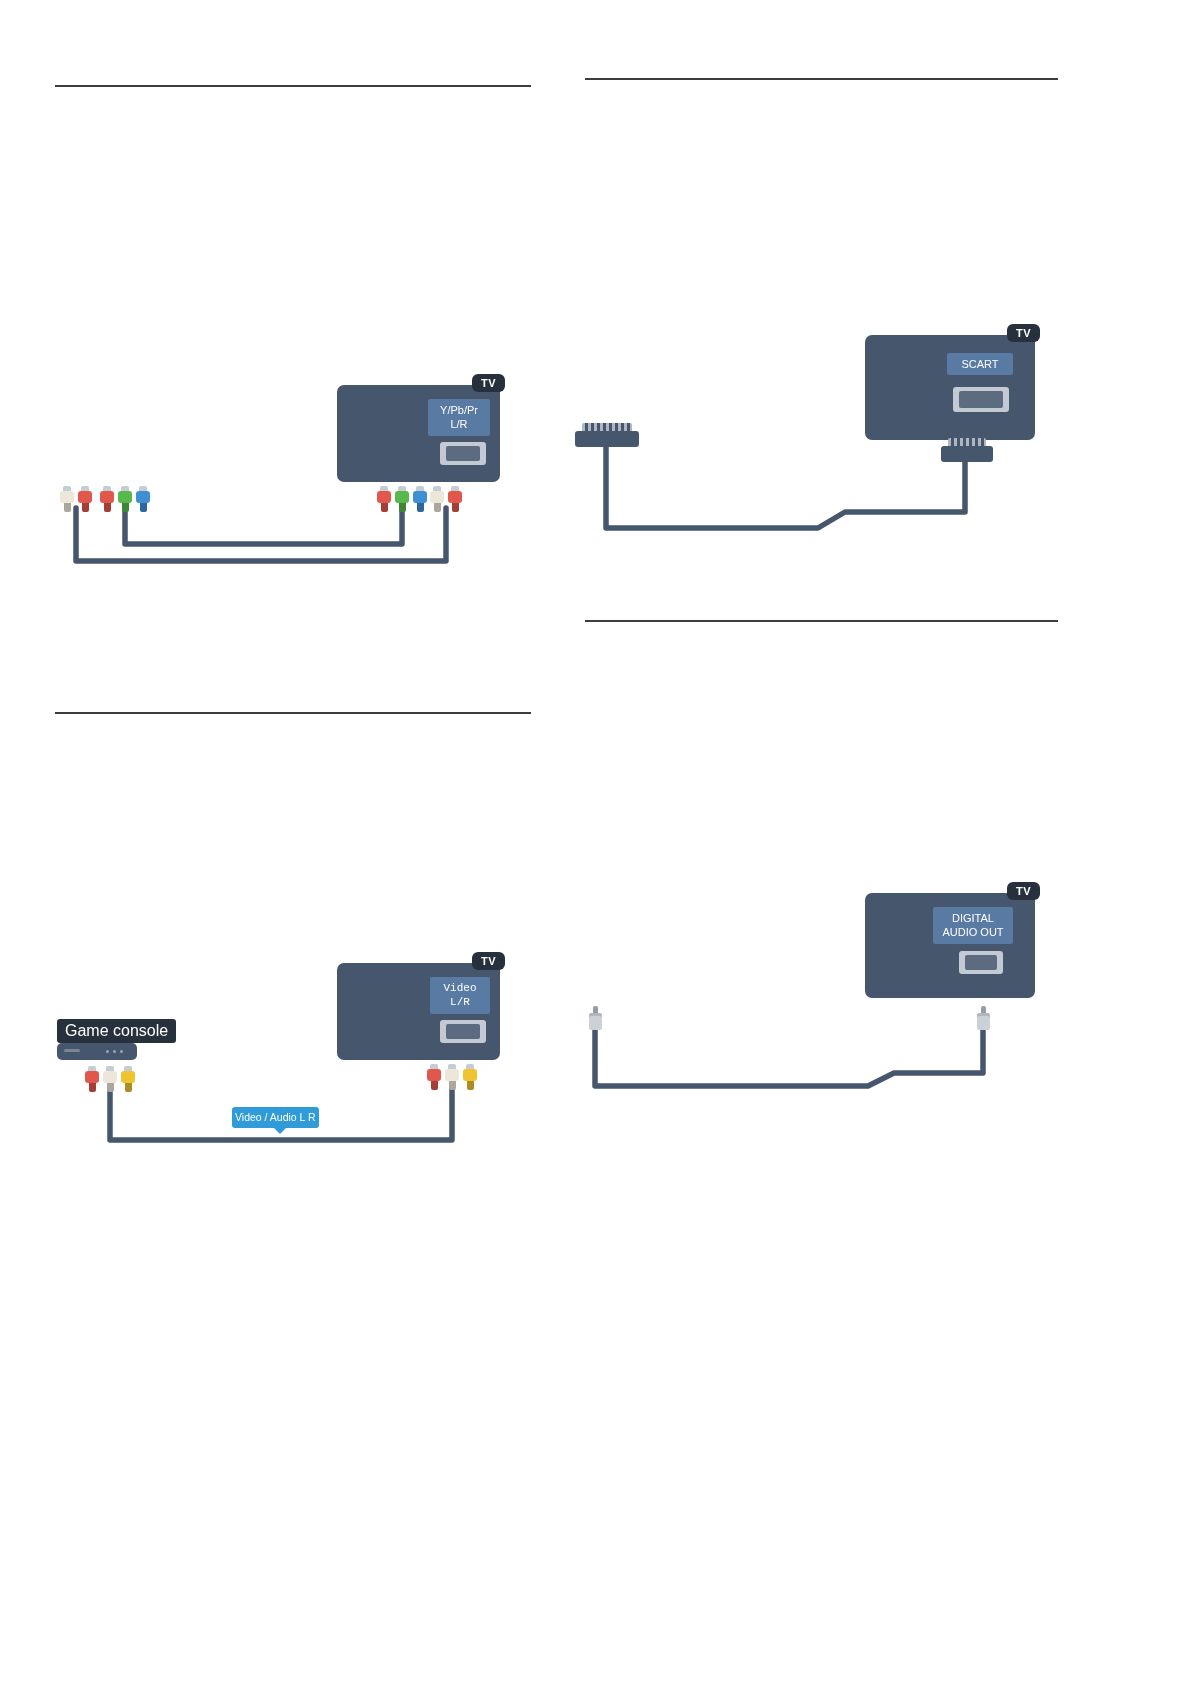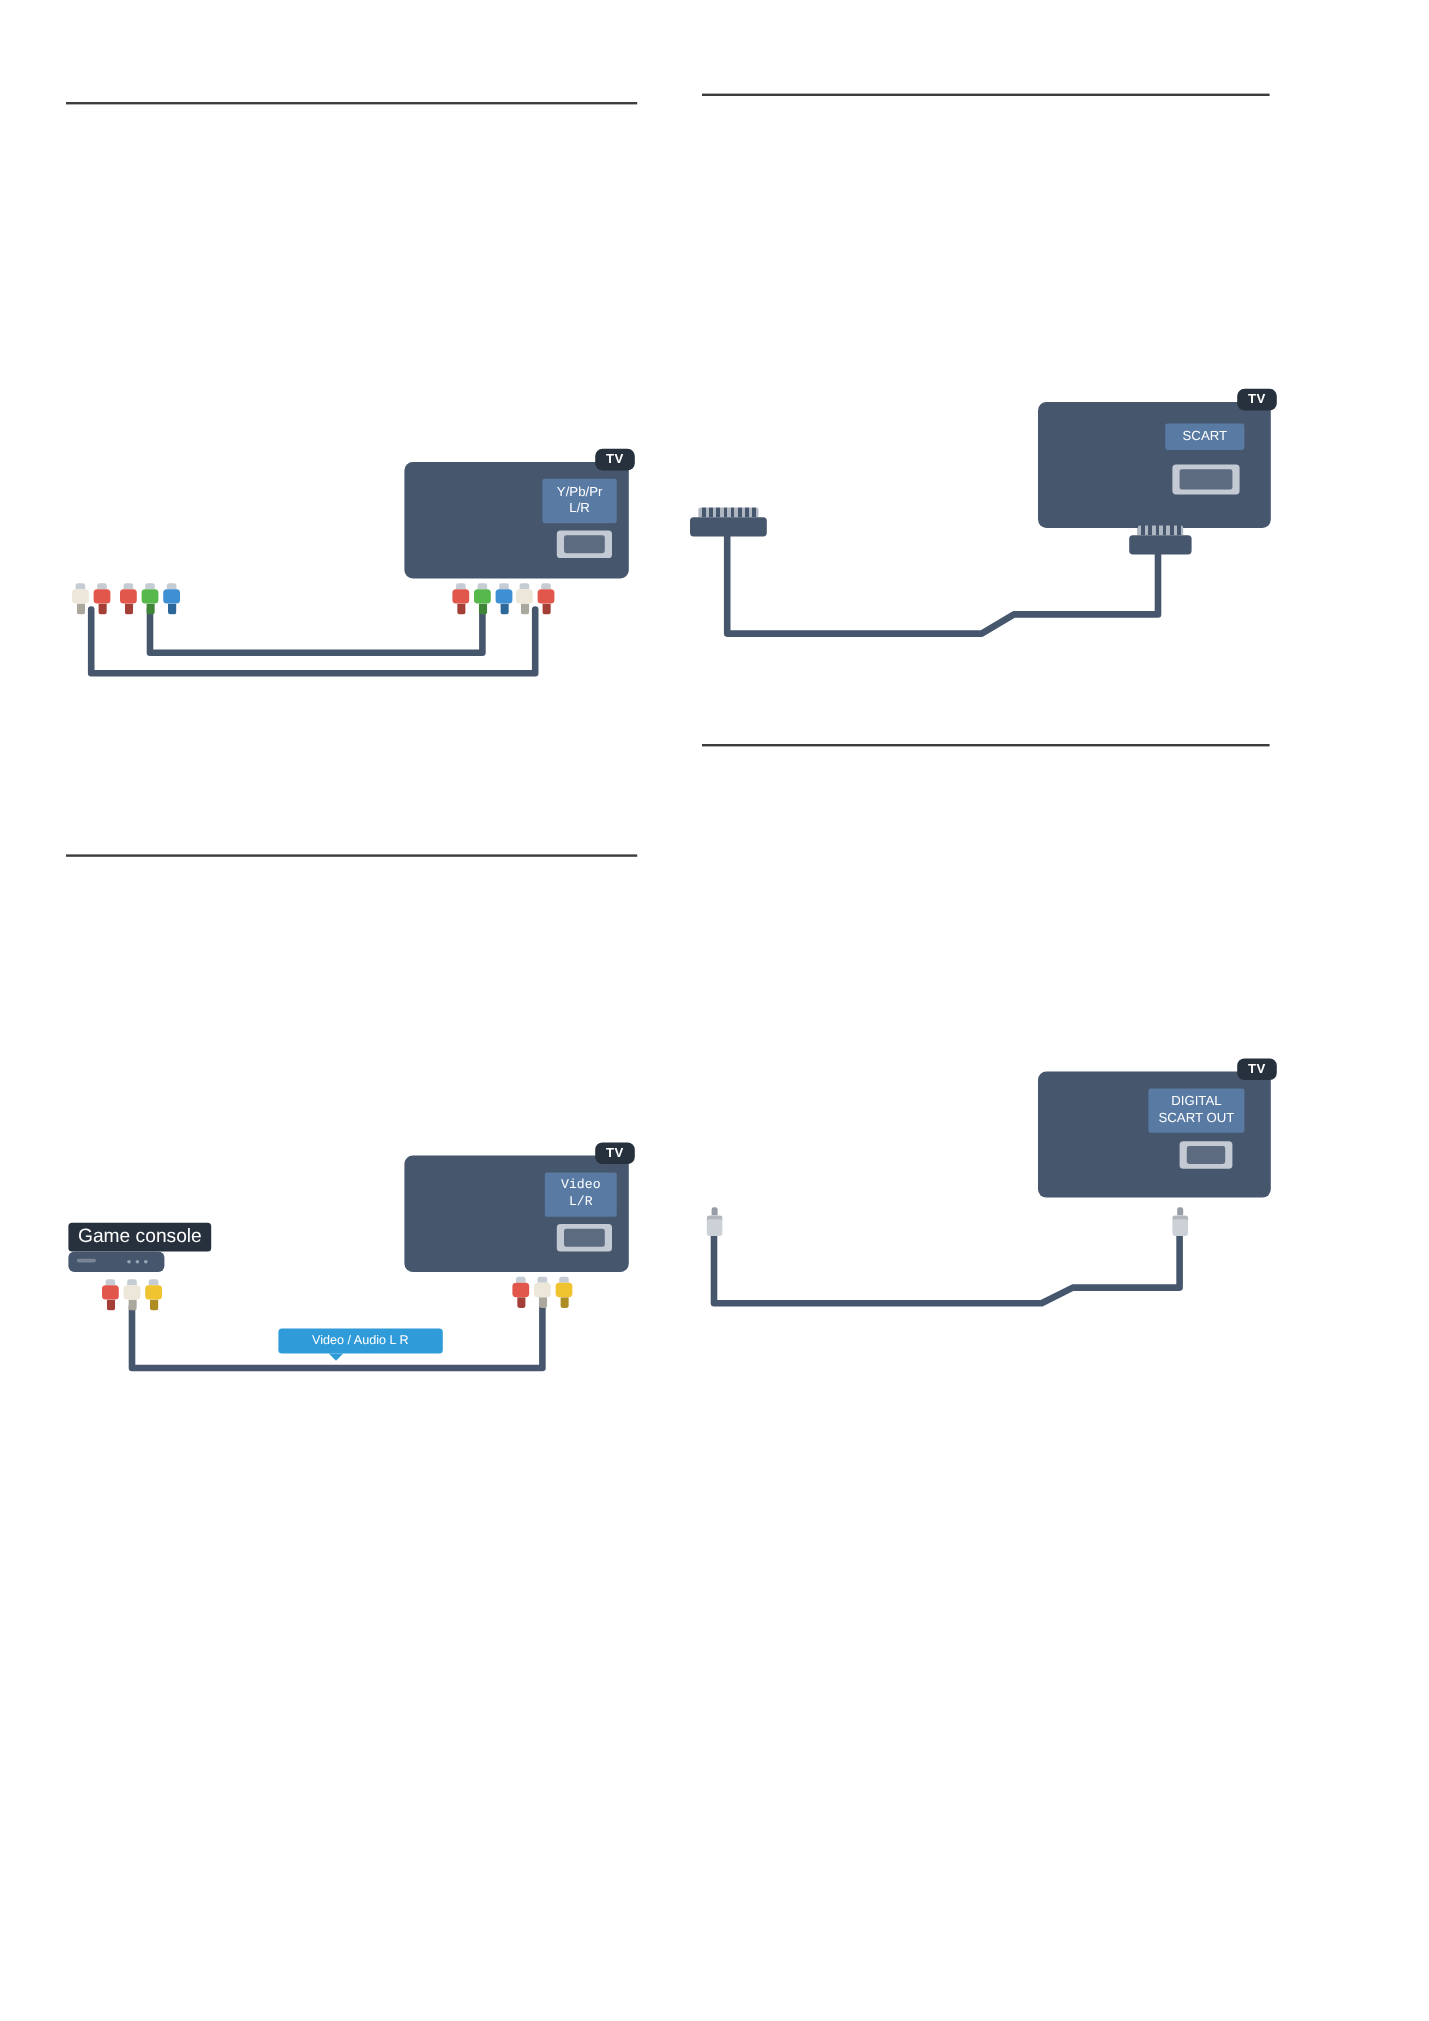--- a/index.html
+++ b/index.html
@@ -2,21 +2,21 @@
 <html style="--device: #46566d; --badge: #27303d; --label-box: #587aa3; --cable: #46566d; --divider: #3d3d3d; --port-frame: #c3cad3; --port-inner: #5d6b80; --plug-tip: #c6ccd3; --callout: #2f9bd8; --coax-body: #ccd1d7; --coax-tip: #969da6; --scart-teeth: #aeb6c2;"><head>
 <meta charset="utf-8">
 <style>
   html,body{margin:0;padding:0;}
   body{font-family:"Liberation Sans","DejaVu Sans",sans-serif;background:#ffffff;}
   .page{position:relative;width:1191px;height:1684px;background:#ffffff;overflow:hidden;}
   .divider{position:absolute;height:2px;background:var(--divider);}
   .cables{position:absolute;left:0;top:0;pointer-events:none;}
   .cable{fill:none;stroke:var(--cable);stroke-width:5.5;stroke-linejoin:round;stroke-linecap:round;}
 
-  .tv{position:absolute;background:var(--device);border-radius:7px;padding-left:24px;}
+  .tv{position:absolute;background:var(--device);border-radius:7px;}
   .tv-badge{position:absolute;top:-11px;right:-5px;background:var(--badge);color:#fff;font-size:11px;font-weight:bold;padding:3px 9px;border-radius:6px;letter-spacing:.5px;}
   .tv-label{position:absolute;background:var(--label-box);color:#fff;font-size:11px;line-height:1.3;text-align:center;padding:4px 2px;border-radius:2px;}
   .tv-label span{display:block;}
   .tv-port{position:absolute;background:var(--port-frame);border-radius:3px;}
   .tv-port::after{content:"";position:absolute;inset:4px 6px;background:var(--port-inner);border-radius:2px;}
 
   .plug-row{position:absolute;display:flex;gap:4px;}
   .plug{display:flex;flex-direction:column;align-items:center;width:14px;}
   .plug i{display:block;}
   .plug .tip{width:8px;height:5px;background:var(--plug-tip);border-radius:2px 2px 0 0;}
@@ -30,21 +30,21 @@
   .coax{position:absolute;display:flex;flex-direction:column;align-items:center;width:14px;}
   .coax i{display:block;}
   .coax .ctip{width:5px;height:7px;background:var(--coax-tip);border-radius:2px 2px 0 0;}
   .coax .cbody{width:13px;height:17px;background:var(--coax-body);border-radius:2px;box-shadow:inset 0 3px 0 rgba(0,0,0,.12);}
 
   .pill{position:absolute;background:var(--badge);color:#fff;font-size:16px;padding:3px 8px;border-radius:3px;white-space:nowrap;}
   .console-bar{position:absolute;background:var(--device);border-radius:5px;display:flex;align-items:center;justify-content:flex-end;gap:4px;padding-right:14px;box-sizing:border-box;}
   .console-bar::before{content:"";position:absolute;left:7px;top:6px;width:16px;height:3px;background:rgba(255,255,255,.28);border-radius:2px;}
   .console-dot{width:3px;height:3px;border-radius:50%;background:#9aa5b3;}
 
-  .callout{position:absolute;background:var(--callout);color:#fff;font-size:10.5px;padding:4px 28px 5px;border-radius:3px;white-space:nowrap;}
+  .callout{position:absolute;background:var(--callout);color:#fff;font-size:10.5px;padding:4px 3px 5px;border-radius:3px;white-space:nowrap;}
   .callout::after{content:"";position:absolute;left:42px;bottom:-6px;width:0;height:0;border:6px solid transparent;border-top:6px solid var(--callout);border-bottom:none;}
 </style>
 </head>
 <body>
 
 <div class="page">
 
   <div class="divider" style="left:55px;top:85px;width:476px;"></div>
   <div class="divider" style="left:585px;top:78px;width:473px;"></div>
   <div class="divider" style="left:585px;top:620px;width:473px;"></div>
@@ -188,21 +188,21 @@
         <i class="head"></i>
         <i class="stem"></i>
       </div>
     </div>
   <div class="callout" style="left:232px;top:1107px;">Video / Audio L R</div>
 
   <div class="tv" style="left:865px;top:893px;width:170px;height:105px;">
     <div class="tv-badge">TV</div>
     <div class="tv-label" style="right:22px;top:14px;width:76px;">
       <span>DIGITAL</span>
-      <span>SCART OUT</span>
+      <span>AUDIO OUT</span>
     </div>
     <div class="tv-port" style="right:32px;top:58px;width:44px;height:23px;"></div>
   </div>
   <div class="coax" style="left:588px;top:1006px;">
     <i class="ctip"></i>
     <i class="cbody"></i>
   </div>
   <div class="coax" style="left:976px;top:1006px;">
     <i class="ctip"></i>
     <i class="cbody"></i>

